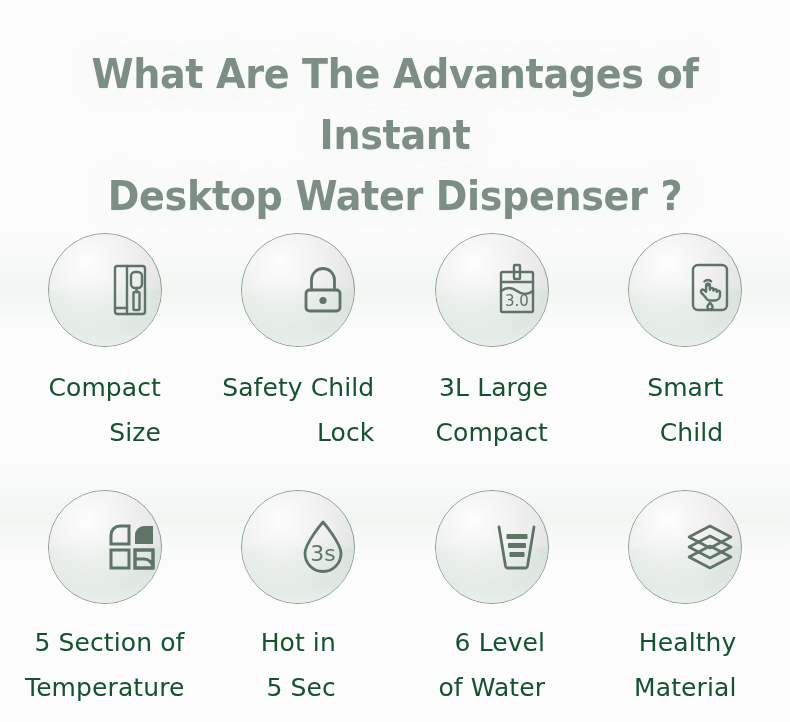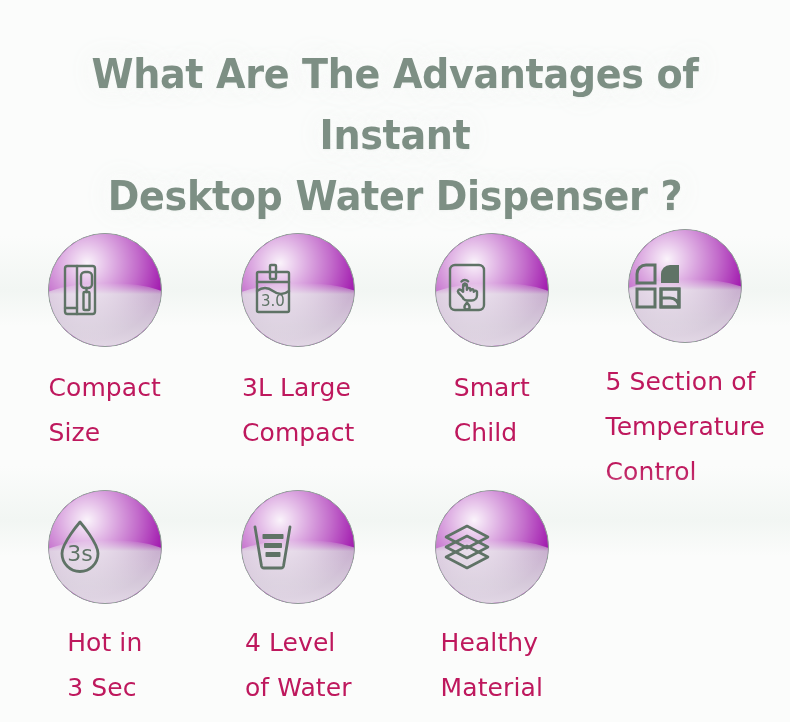--- a/index.html
+++ b/index.html
@@ -64,25 +64,25 @@
   }
   .cell.row2 { margin-top:-4px; }
 
   
   .badge {
     position:relative;
     width:114px;
     height:114px;
     border-radius:50%;
     border:1.4px solid #8c9f93;
-    background:#a21caf;
+    background:#e5e5e5;
     overflow:hidden;
     display:flex;
     align-items:center;
-    justify-content:flex-start;
+    justify-content:flex-end;
     flex:0 0 auto;
   }
   
   .badge .wave {
     position:absolute;
     left:-12%;
     top:44%;
     width:128%;
     height:70%;
     background:linear-gradient(to bottom,
@@ -100,26 +100,26 @@
         rgba(255,255,255,0.95) 0%,
         rgba(255,255,255,0.35) 46%,
         rgba(255,255,255,0) 70%);
     pointer-events:none;
   }
   .badge svg { position:relative; z-index:2; display:block; }
 
   
   .label {
     margin-top:18px;
-    text-align:left;
+    text-align:right;
     font-family:"DejaVu Sans", sans-serif;
     font-weight:400;
     font-size:25px;
     line-height:45px;
-    color:#be185d;
+    color:#14532d;
     white-space:pre-line;
     letter-spacing:0.1px;
   }
   .cell.row2 .label { margin-top:16px; }
 
   
   .ambient {
     position:absolute;
     left:0; right:0;
     height:90px;
@@ -154,20 +154,35 @@
             <line x1="37.5" y1="29" x2="37.5" y2="33"></line>
             <rect x="34.5" y="33" width="6" height="18" rx="1"></rect>
             <line x1="16" y1="49" x2="28" y2="49"></line>
           </g>
         </svg>
       </div>
       <div class="label">Compact
 Size</div>
     </div>
 
+    <div class="cell row1">
+      <div class="badge">
+        <div class="wave"></div>
+        <div class="gloss"></div>
+        <svg width="62" height="62" viewBox="0 0 62 62">
+          <g fill="none" stroke="#5f7366" stroke-width="2.8" stroke-linejoin="round" stroke-linecap="round">
+            <path d="M19.5 31 V21 a11.5 11.5 0 0 1 23 0 V31"></path>
+            <rect x="14" y="31" width="34" height="21" rx="3.5"></rect>
+          </g>
+          <circle cx="31" cy="41.5" r="3.6" fill="#5f7366"></circle>
+        </svg>
+      </div>
+      <div class="label">Safety Child
+Lock</div>
+    </div>
 
     <div class="cell row1">
       <div class="badge">
         <div class="wave"></div>
         <div class="gloss"></div>
         <svg width="62" height="62" viewBox="0 0 62 62">
           <g fill="none" stroke="#5f7366" stroke-width="2.4" stroke-linejoin="round" stroke-linecap="round">
             <rect x="15" y="13" width="32" height="40" rx="1.5"></rect>
             <line x1="15" y1="23" x2="47" y2="23"></line>
             <rect x="28" y="6" width="6" height="14" rx="1"></rect>
@@ -226,35 +241,35 @@
     <div class="cell row2">
       <div class="badge">
         <div class="wave"></div>
         <div class="gloss"></div>
         <svg width="62" height="62" viewBox="0 0 62 62">
           <path d="M31 6 C31 6 13 27 13 37.5 A18 18 0 0 0 49 37.5 C49 27 31 6 31 6 z" fill="none" stroke="#5f7366" stroke-width="2.8" stroke-linejoin="round"></path>
           <text x="31" y="45" text-anchor="middle" font-family="DejaVu Sans, sans-serif" font-size="22" fill="#5f7366">3s</text>
         </svg>
       </div>
       <div class="label">Hot in
-3 Sec</div>
+5 Sec</div>
     </div>
 
     <div class="cell row2">
       <div class="badge">
         <div class="wave"></div>
         <div class="gloss"></div>
         <svg width="62" height="62" viewBox="0 0 62 62">
           <path d="M13 11 L19.5 50 a2.5 2.5 0 0 0 2.5 2 h17 a2.5 2.5 0 0 0 2.5 -2 L48 11" fill="none" stroke="#5f7366" stroke-width="2.8" stroke-linejoin="round" stroke-linecap="round"></path>
           <rect x="20.5" y="18" width="21" height="5" rx="0.8" fill="#5f7366"></rect>
           <rect x="22" y="27" width="18" height="5" rx="0.8" fill="#5f7366"></rect>
           <rect x="23.5" y="36" width="15" height="5" rx="0.8" fill="#5f7366"></rect>
         </svg>
       </div>
-      <div class="label">4 Level
+      <div class="label">6 Level
 of Water</div>
     </div>
 
     <div class="cell row2">
       <div class="badge">
         <div class="wave"></div>
         <div class="gloss"></div>
         <svg width="62" height="62" viewBox="0 0 62 62">
           <g fill="none" stroke="#5f7366" stroke-width="2.6" stroke-linejoin="round">
             <path d="M31 10 L52 21 L31 32 L10 21 z"></path>

